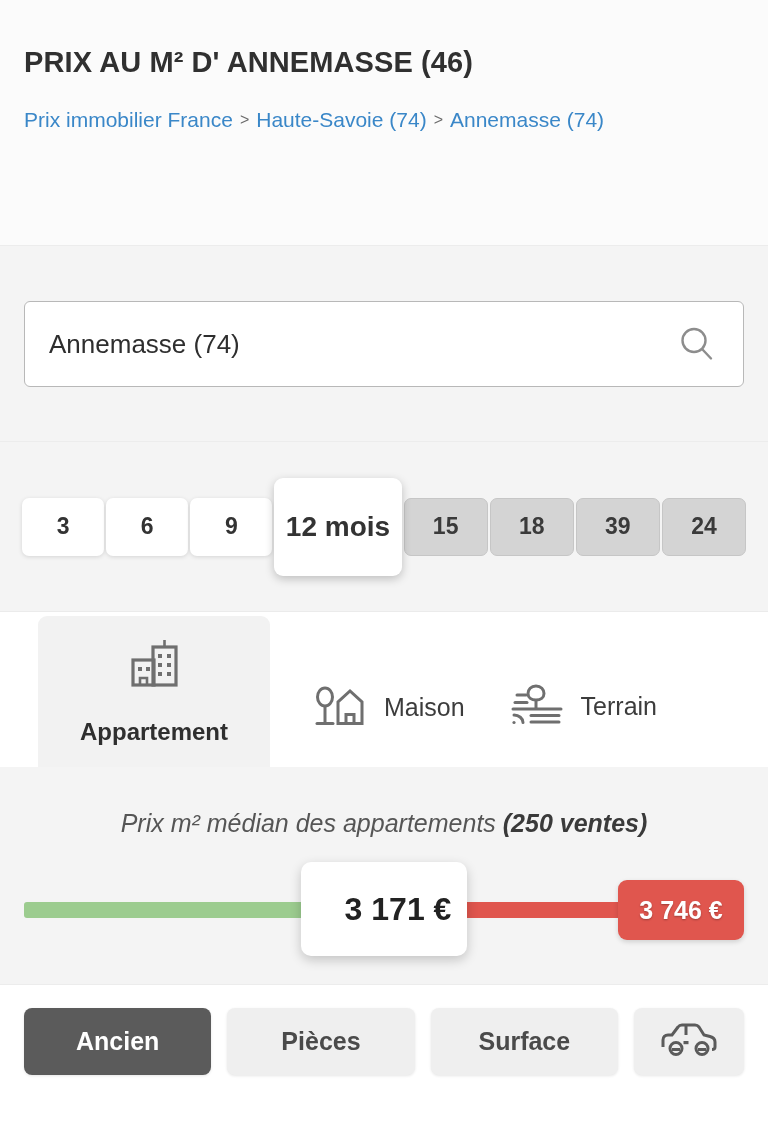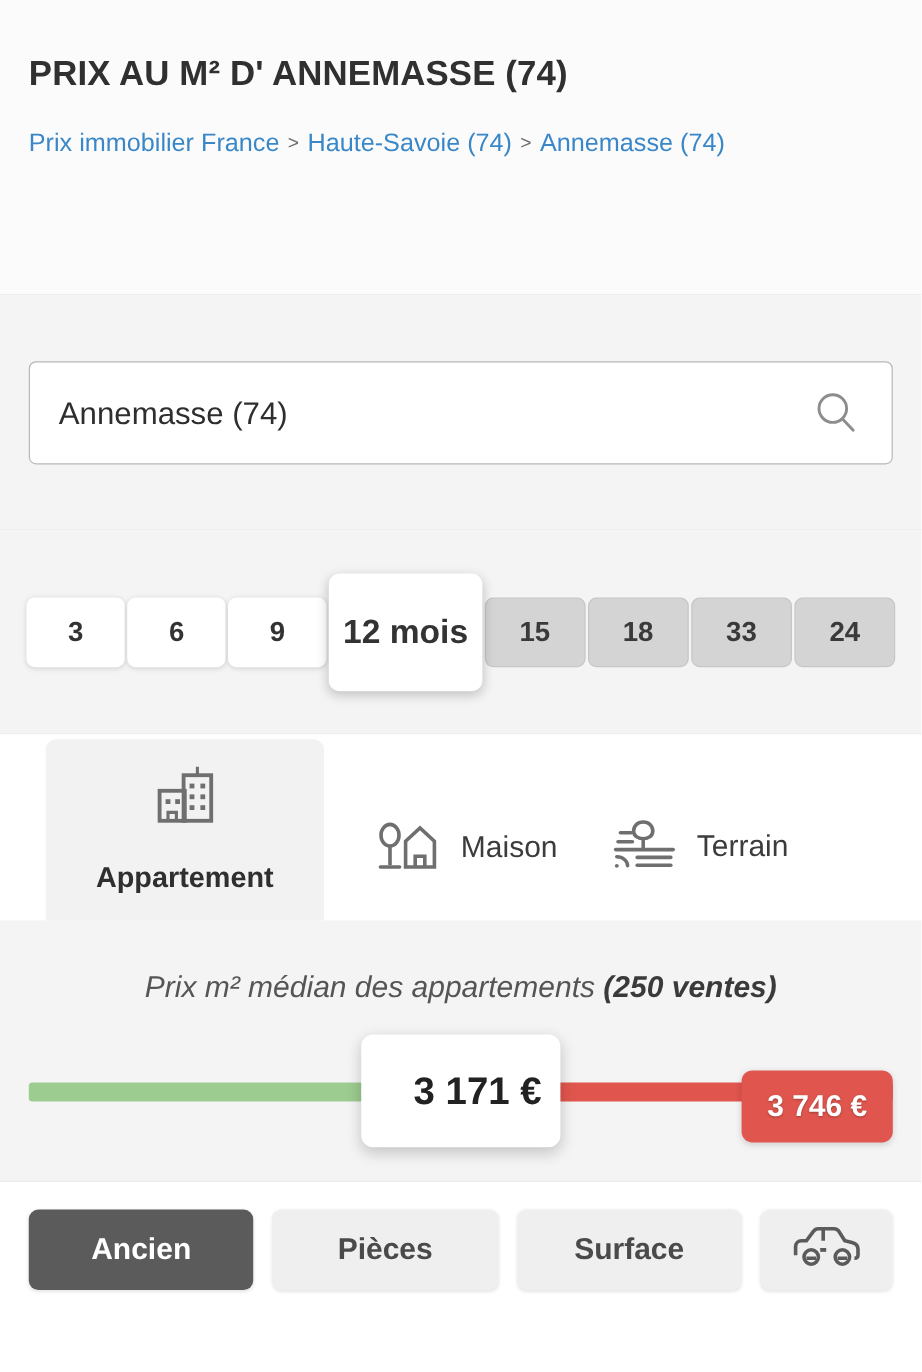--- a/index.html
+++ b/index.html
@@ -156,21 +156,21 @@
     align-items: center;
     justify-content: center;
     font-size: 25px;
     font-weight: bold;
     color: #ffffff;
     text-shadow: 0 1px 2px rgba(0,0,0,0.30);
     z-index: 2;
     box-shadow: 0 2px 5px rgba(0,0,0,0.15);
   }
   .pill-low { left: 24px; width: 126px; top: 8px; background: #9ccc8f; }
-  .pill-high { right: 24px; width: 126px; top: 20px; background: #e0564e; }
+  .pill-high { right: 24px; width: 126px; top: 8px; background: #e0564e; }
   .pill-mid {
     position: absolute;
     left: 50%;
     transform: translateX(-50%);
     top: -10px;
     width: 166px;
     height: 94px;
     background: #ffffff;
     border-radius: 10px;
     display: flex;
@@ -209,21 +209,21 @@
   .fbtn.wide { flex: 1 1 0; }
   .fbtn.active { background: #5b5b5b; color: #ffffff; }
   .fbtn.icon-only { width: 110px; }
 </style>
 </head>
 <body>
 
 <div class="page">
 
   <div class="header-band">
-    <h1 class="page-title">PRIX AU M² D' ANNEMASSE (74)</h1>
+    <h1 class="page-title">PRIX AU M² D' ANNEMASSE (46)</h1>
     <div class="breadcrumb">
       <a class="crumb" href="#">Prix immobilier France</a><span class="crumb-sep">&gt;</span><a class="crumb" href="#">Haute-Savoie (74)</a><span class="crumb-sep">&gt;</span><a class="crumb" href="#">Annemasse (74)</a>
     </div>
   </div>
 
   <div class="search-band">
     <div class="search-box">
       <span class="search-value" title="Annemasse (74)">Annemasse (74)</span>
       <span class="search-icon">
         <svg width="40" height="40" viewBox="0 0 40 40" fill="none" stroke="#8d8d8d" stroke-width="2.4">
@@ -235,21 +235,21 @@
   </div>
 
   <div class="months-band">
     <div class="months">
       <div class="mbtn plain">3</div>
       <div class="mbtn plain">6</div>
       <div class="mbtn plain">9</div>
       <div class="mbtn active">12 mois</div>
       <div class="mbtn muted">15</div>
       <div class="mbtn muted">18</div>
-      <div class="mbtn muted">33</div>
+      <div class="mbtn muted">39</div>
       <div class="mbtn muted">24</div>
     </div>
   </div>
 
   <div class="tabs-band">
 
     <div class="tab tab-app">
       <span>
         <svg width="56" height="50" viewBox="0 0 56 50" fill="none" stroke="#6f6f6f" stroke-width="3.2">
           <line x1="38.5" y1="2" x2="38.5" y2="9" stroke-width="2.6"></line>

